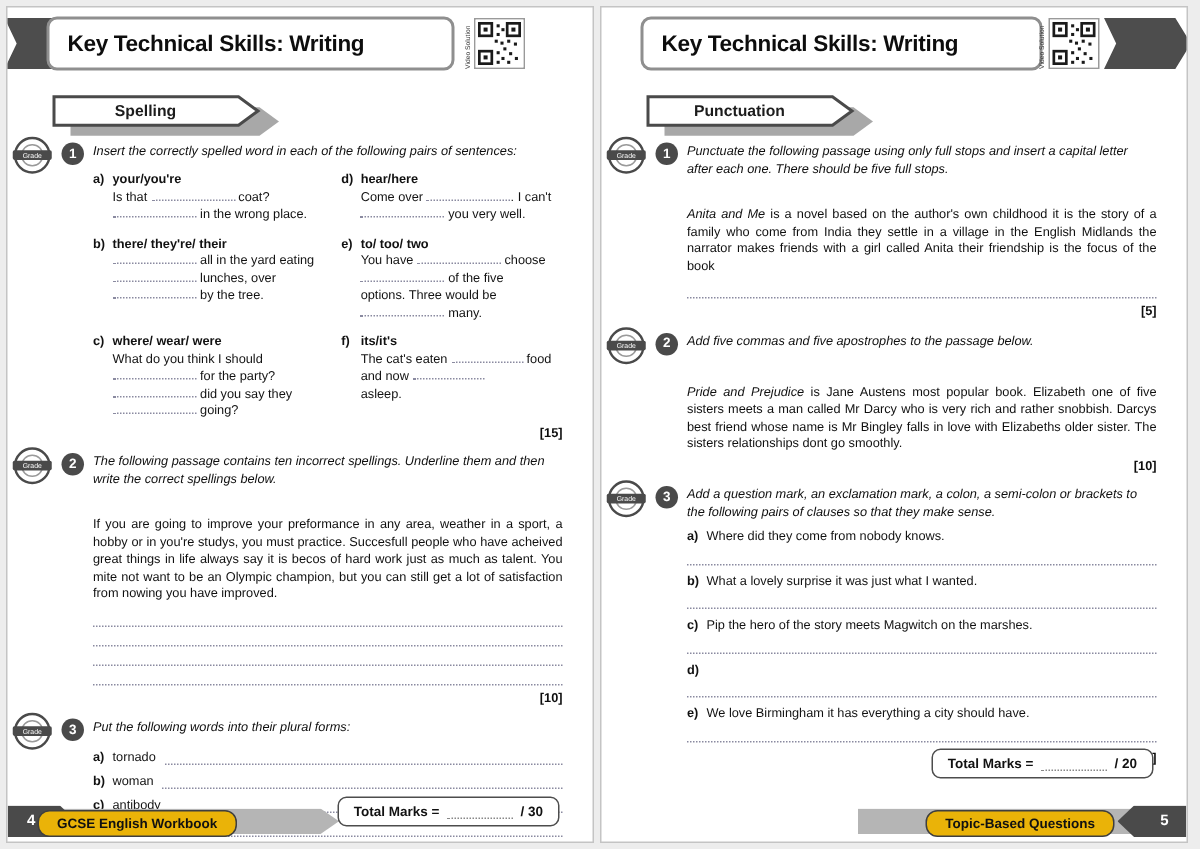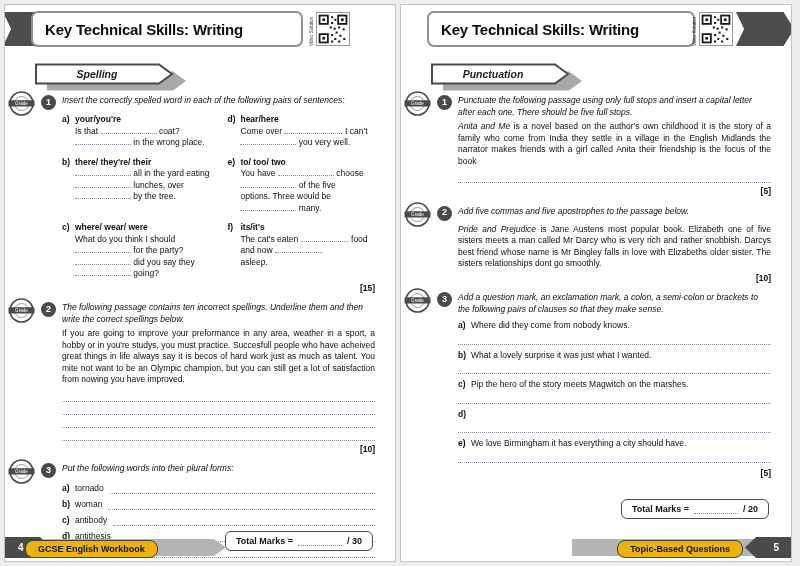--- a/index.html
+++ b/index.html
@@ -26,21 +26,21 @@
   }
   .page-left .title-box{left:26px;width:272px;}
   .page-right .title-box{left:26px;width:268px;}
   .video-block{position:absolute;top:7px;display:flex;align-items:center;gap:2px;z-index:2;}
   .page-left .video-block{left:304px;}
   .page-right .video-block{right:58px;}
   .vtext{writing-mode:vertical-rl;transform:rotate(180deg);height:34px;font-size:4.5px;line-height:5px;color:#333;overflow:hidden;}
   .qr{width:32px;height:32px;border:1px solid #9a9a9a;background:#fff;}
 
   
-  .banner-wrap{margin:10px 0 4px 28px;height:28px;font-style:italic;}
+  .banner-wrap{margin:10px 0 4px 28px;height:28px;}
   .banner-text{font-size:10.5px;font-weight:bold;fill:#1c1c1c;font-family:"Liberation Sans",sans-serif;}
 
   
   .content{padding:0 20px 0 36px;font-size:8.5px;line-height:11.5px;}
   .q{position:relative;margin-bottom:8px;}
   .grade{position:absolute;left:-33px;top:-5px;width:27px;height:27px;}
   .grade text{font-family:"Liberation Sans",sans-serif;}
   .q-head{display:flex;gap:6px;}
   .q-num{
     flex:0 0 15px;width:15px;height:15px;border-radius:50%;background:#4a4a4a;color:#fff;
@@ -51,21 +51,21 @@
   .pair-grid{display:grid;grid-template-columns:1fr 1.06fr;column-gap:18px;row-gap:8px;padding-left:21px;margin-top:4px;}
   .pair{position:relative;padding-left:13px;}
   .letter{position:absolute;left:0;top:0;font-weight:bold;}
   .pair-head{font-weight:bold;}
   .pair-line{white-space:nowrap;}
 
   .blank{display:inline-block;height:7px;border-bottom:1px dotted #8a8aa0;}
 
   .marks{text-align:right;font-size:8.5px;font-weight:bold;margin-top:3px;color:#0d0d0d;}
 
-  .passage{margin:3px 0 3px 21px;text-align:justify;color:#0f0f0f;}
+  .passage{margin:19px 0 3px 21px;text-align:justify;color:#0f0f0f;}
   .rules{margin-left:21px;margin-top:2px;}
   .rule{height:12px;border-bottom:1px dotted #8a8aa0;}
 
   .pl-item{display:flex;align-items:flex-end;margin:0 0 5px 21px;height:11px;}
   .pl-letter{font-weight:bold;width:13px;flex:0 0 13px;}
   .pl-word{margin-right:6px;}
   .pl-fill{flex:1;border-bottom:1px dotted #8a8aa0;height:10px;}
 
   .rq-item{margin:0 0 5px 21px;}
   .rq-line{display:flex;}

